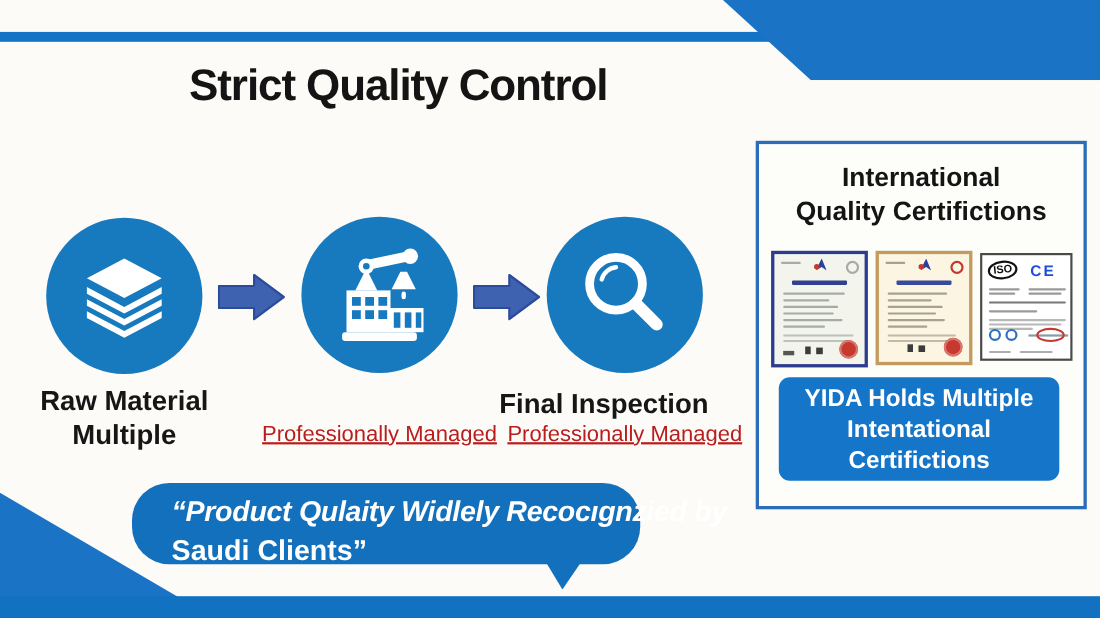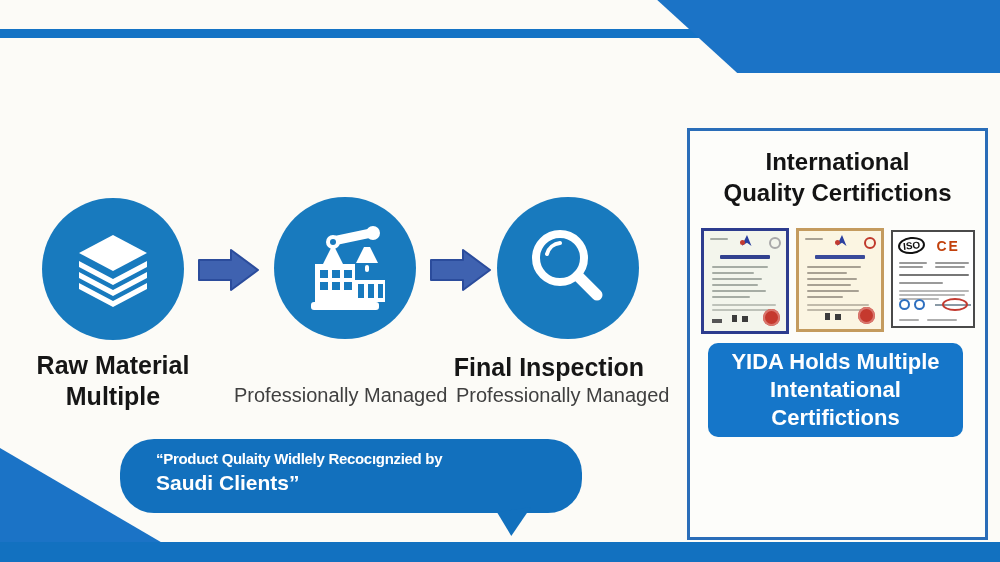--- a/index.html
+++ b/index.html
@@ -23,26 +23,26 @@
           display:flex; align-items:center; justify-content:center;}
   .c1{left:42px; top:198px;} .c2{left:274px; top:197px;} .c3{left:497px; top:197px;}
   .circle svg{width:100px; height:100px;}
   .arrow{position:absolute; width:62px; height:46px;}
   .a1{left:198px; top:247px;} .a2{left:430px; top:247px;}
 
   .step-title{position:absolute; text-align:center; font-weight:bold; font-size:25px; color:#161616; line-height:1.25;}
   .t1{left:0; top:350px; width:226px;}
   .t2{left:252px; top:352px; width:186px;}
   .t3{left:443px; top:352px; width:212px;}
-  .step-sub{position:absolute; text-align:left; font-size:20px; color:#404040;}
+  .step-sub{position:absolute; text-align:center; font-size:20px; color:#b91c1c;text-decoration:underline;}
   .s2{left:234px; top:384px; width:222px;}
   .s3{left:456px; top:384px; width:224px;}
 
   
-  .panel{position:absolute; left:687px; top:128px; width:301px; height:412px; box-sizing:border-box;
+  .panel{position:absolute; left:687px; top:128px; width:301px; height:335px; box-sizing:border-box;
          border:3px solid #2a6db8; background:#fdfdfa;}
   .panel-title{margin-top:15px; text-align:center; font-size:24px; font-weight:bold; color:#141414; line-height:1.3;}
   .certs{position:absolute; left:0; top:97px; width:100%; display:flex; justify-content:center; align-items:flex-start; gap:7px;}
   .cert{position:relative; box-sizing:border-box;}
   .cert-blue{width:88px; height:106px; border:3px solid #2d3c8e; background:#f3f5ec;}
   .cert-gold{width:88px; height:104px; border:3px solid #c49b5e; background:#fbf5e2;}
   .cert-iso{width:84px; height:98px; border:2px solid #4a4a4a; background:#ffffff; margin-top:2px;}
   .bar{position:absolute; height:2px; background:#a6aca4; border-radius:1px;}
   .cert-gold .bar{background:#a8a193;}
   .cert-iso .bar{background:#9a9a9a;}
@@ -53,49 +53,50 @@
   .stamp-red{position:absolute; width:17px; height:17px; border-radius:50%;
              background:#c5392e; box-shadow:inset 0 0 0 2px #d9766d; right:6px; bottom:5px;}
   .logo{position:absolute; left:36px; top:4px; width:14px; height:11px;}
   .logo .lb{position:absolute; left:2px; top:0; width:10px; height:11px; background:#2a3f9f;
             clip-path:polygon(0 100%, 55% 0, 100% 100%, 55% 70%);}
   .logo .lr{position:absolute; left:0; bottom:1px; width:5px; height:5px; border-radius:50%; background:#c23a30;}
   .mark{position:absolute; background:#3c3c3c;}
   .minibar{position:absolute; width:10px; height:4px; background:#555; left:8px; bottom:8px;}
   .iso-oval{position:absolute; left:5px; top:5px; font-size:10px; font-weight:800; color:#111;
             border:2px solid #111; border-radius:50%; padding:1px 3px; transform:rotate(-6deg); background:#fff;}
-  .ce-text{position:absolute; left:44px; top:6px; font-size:14px; font-weight:600; letter-spacing:2px; color:#c2410c;}
+  .ce-text{position:absolute; left:44px; top:6px; font-size:14px; font-weight:600; letter-spacing:2px; color:#1d4ed8;}
   .ring-blue{position:absolute; width:11px; height:11px; border:2px solid #2e6fbf; border-radius:50%; box-sizing:border-box; bottom:16px;}
   .rb1{left:6px;} .rb2{left:21px;}
   .red-ellipse{position:absolute; width:26px; height:13px; border:2px solid #c23a30; border-radius:50%;
                right:5px; bottom:15px; box-sizing:border-box;}
   .strike{position:absolute; width:36px; height:2px; background:#8a9aa6; right:2px; bottom:20px;}
 
   .badge{position:absolute; left:18px; top:212px; width:255px; height:94px; background:#1576c9; border-radius:10px;
          display:flex; flex-direction:column; justify-content:center; text-align:center;
          color:#ffffff; font-size:22px; font-weight:bold; line-height:1.28;}
 
   
   .bubble{position:absolute; left:120px; top:439px; width:462px; height:74px; background:#1270bd; border-radius:34px;
           color:#fff; box-sizing:border-box; padding:11px 0 0 36px;}
-  .bubble .q1{font-size:15px; font-weight:600; letter-spacing:-0.3px; white-space:nowrap;}
-  .bubble .q2{font-size:21px; font-weight:600; margin-top:4px;}
+  .bubble .q1{font-size:26px; font-weight:600; letter-spacing:-0.3px; white-space:nowrap;font-style:italic;}
+  .bubble .q2{font-size:26px; font-weight:600; margin-top:4px;}
   .bubble-tail{position:absolute; left:497px; top:507px; width:34px; height:29px; background:#1270bd;
                clip-path:polygon(0% 18%, 100% 0%, 42% 100%);}
 </style>
 </head>
 <body>
 
 <div class="slide">
 
   <div class="top-line"></div>
   <div class="corner-tr"></div>
   <div class="corner-bl"></div>
   <div class="bottom-band"></div>
 
+  <div class="slide-title">Strict Quality Control</div>
 
   <div class="circle c1">
     <svg viewBox="0 0 100 100">
       <polygon points="50,16 84,34 50,52 16,34" fill="#ffffff"></polygon>
       <polygon points="16,42 50,60 84,42 84,48 50,66 16,48" fill="#ffffff"></polygon>
       <polygon points="16,53 50,71 84,53 84,59 50,77 16,59" fill="#ffffff"></polygon>
       <polygon points="16,64 50,82 84,64 84,70 50,88 16,70" fill="#ffffff"></polygon>
     </svg>
   </div>
   <svg class="arrow a1" viewBox="0 0 62 46">

